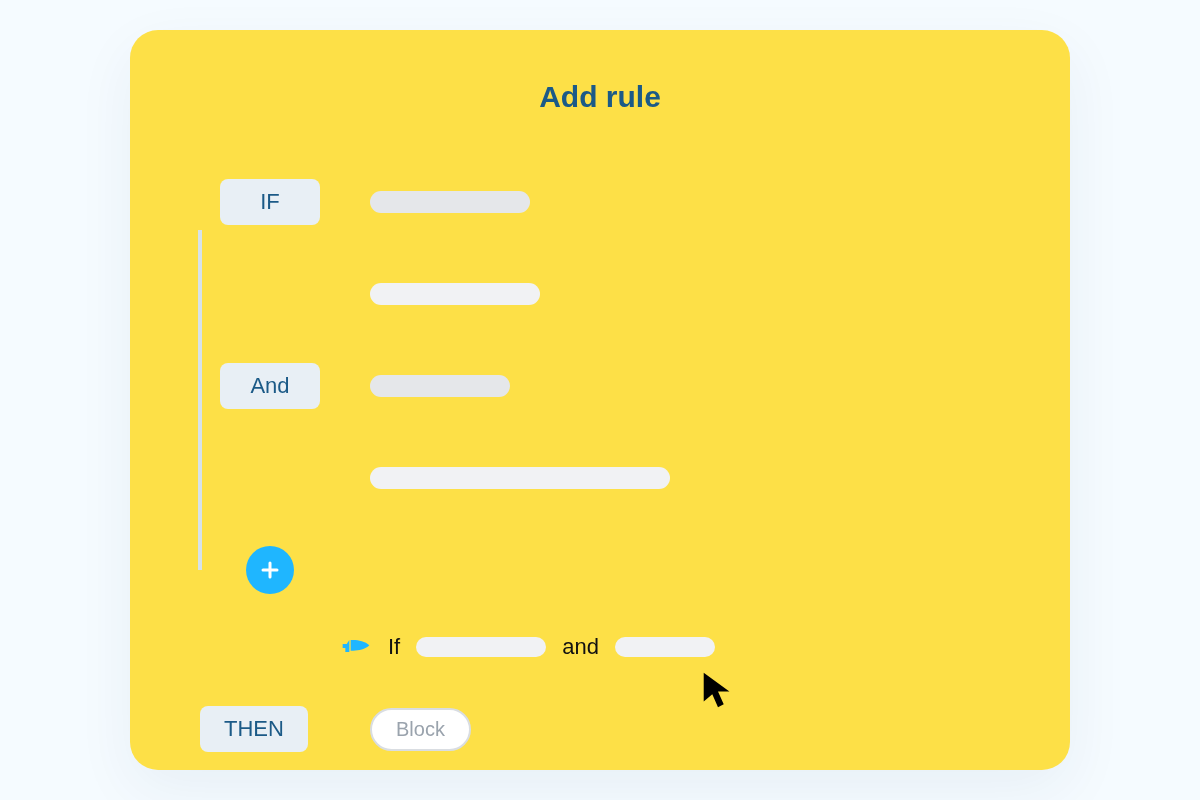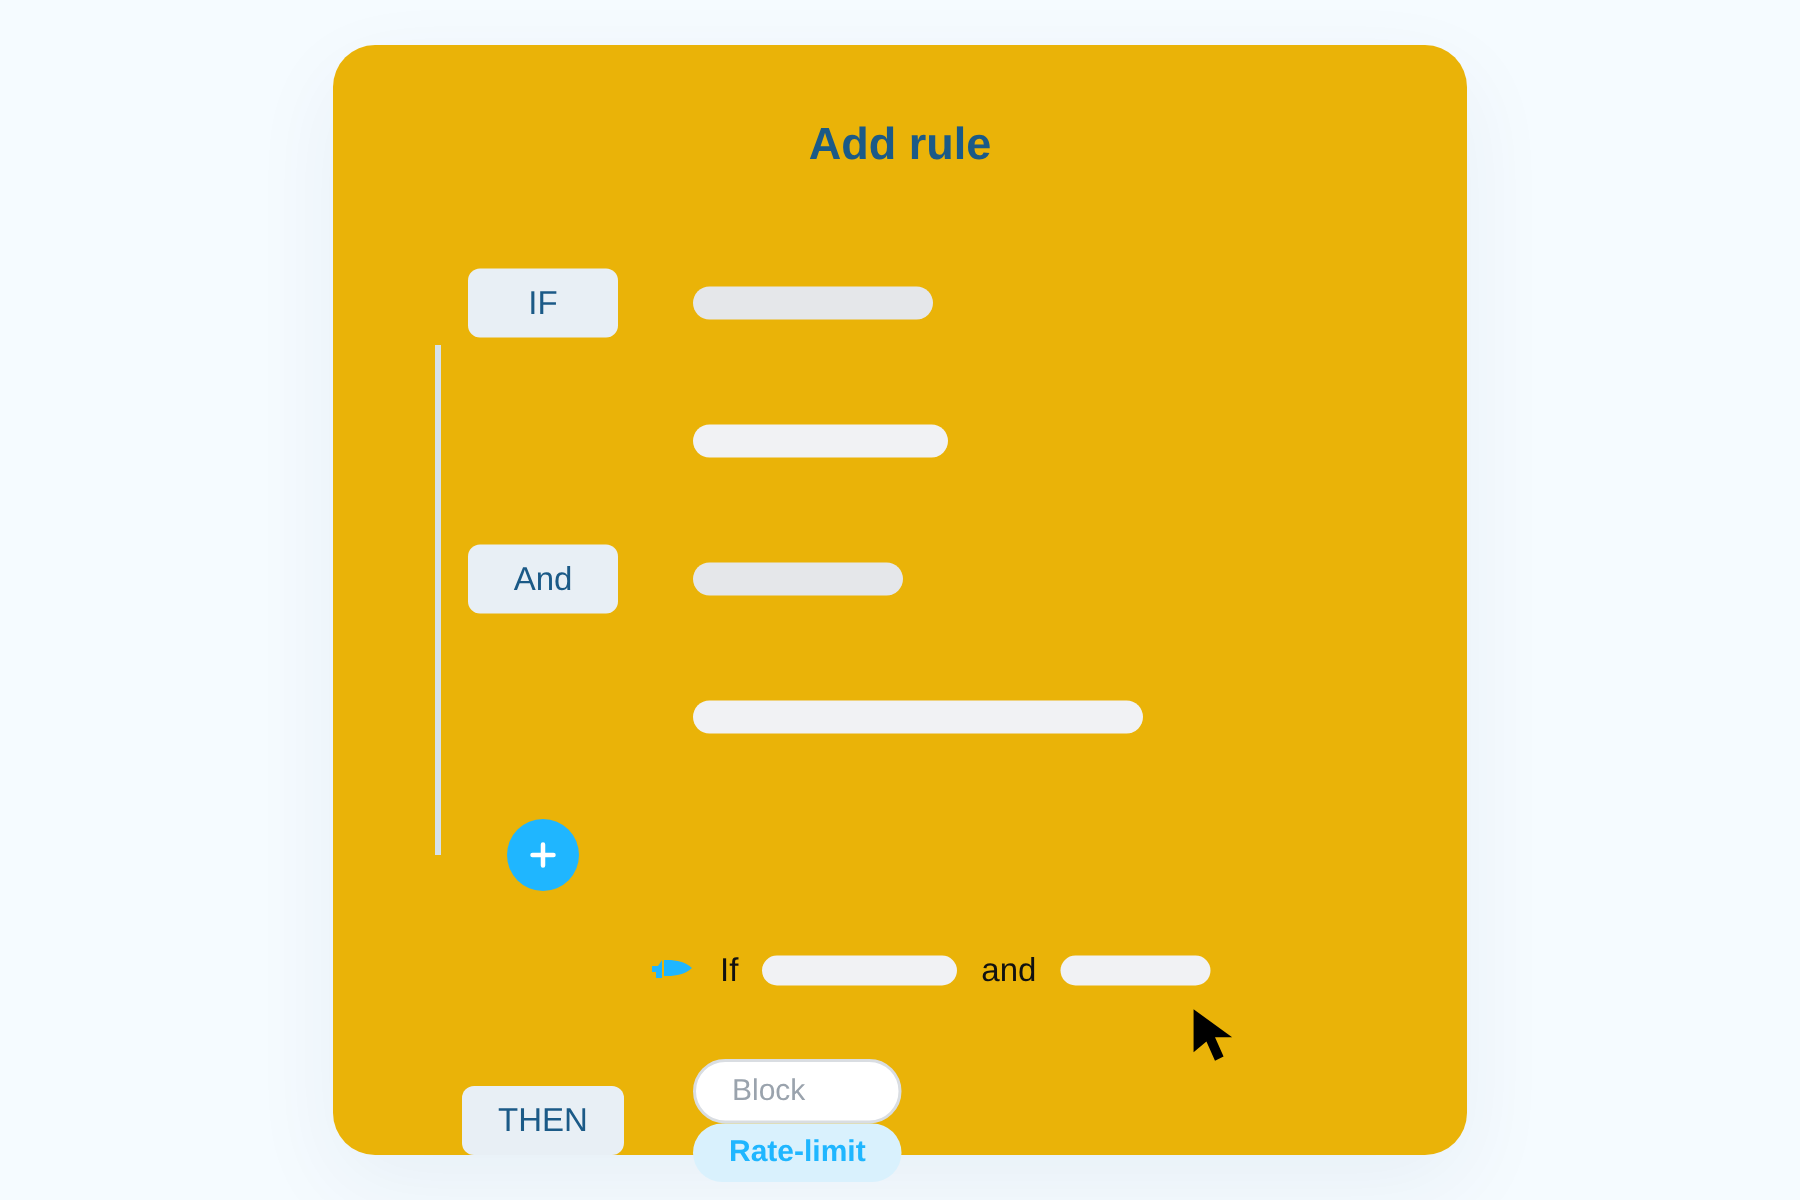--- a/index.html
+++ b/index.html
@@ -6,23 +6,23 @@
   body {
     width: 1200px;
     height: 800px;
     font-family: -apple-system, BlinkMacSystemFont, "Segoe UI", Helvetica, Arial, sans-serif;
     background: #f5fbff;
     display: flex;
     align-items: center;
     justify-content: center;
   }
   .card {
-    width: 756px;
+    width: 940px;
     height: 740px;
-    background: #eab308;
+    background: #fde047;
     border-radius: 28px;
     box-shadow: 0 20px 60px rgba(0, 50, 100, 0.06);
     padding: 50px 70px 50px 70px;
     position: relative;
   }
   .title {
     text-align: center;
     font-size: 30px;
     font-weight: 700;
     color: #1b5a87;
@@ -176,25 +176,24 @@
         <path d="M2 12h3l2-3v9H4v-3H2v-3zm6-3h2c4 0 9 1 12 4-3 3-8 4-12 4H8V9z"></path>
       </svg>
     </span>
     <span>If</span>
     <span class="placeholder light" style="width:130px; height:20px"></span>
     <span>and</span>
     <span class="placeholder light" style="width:100px; height:20px"></span>
   </div>
 
   <div class="actions-row">
-    <div class="left-col" style="justify-content:center">
+    <div class="left-col" style="justify-content:flex-start">
       <div class="tag">THEN</div>
     </div>
     <div class="action-pills">
       <div class="pill">Block</div>
-      <div class="pill selected">Rate-limit</div>
     </div>
   </div>
 
   <svg class="cursor-overlay" style="left:570px; top:640px" width="36" height="40" viewBox="0 0 24 28">
     <path d="M2 2 L2 22 L8 17 L12 26 L16 24 L12 15 L20 15 Z" fill="#000"></path>
   </svg>
 </div>
 
 </body></html>

